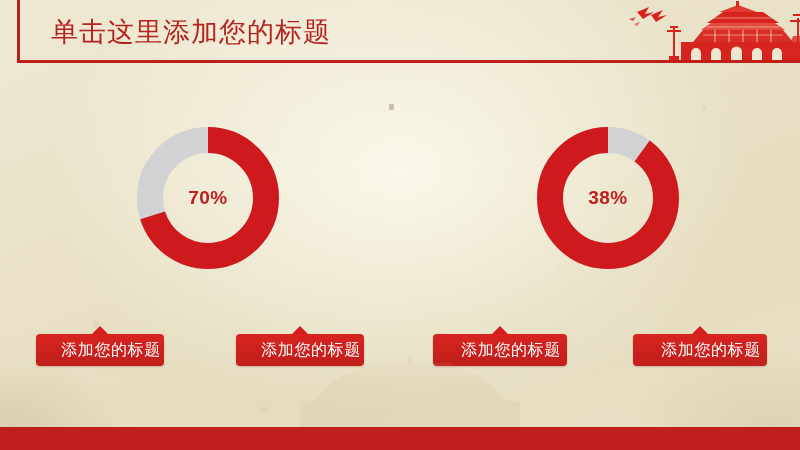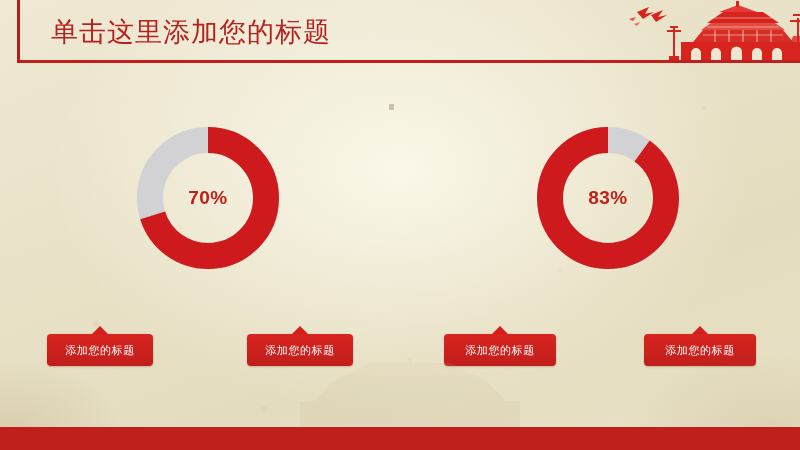--- a/index.html
+++ b/index.html
@@ -147,23 +147,24 @@
     border-right: 9px solid transparent;
     border-bottom: 9px solid #D31F1C;
     margin-bottom: -1px;
   }
   .callout-box {
     width: 106px; height: 32px;
     background: linear-gradient(180deg, #D8241F 0%, #C01E1B 100%);
     border-radius: 4px;
     display:flex; align-items:center; justify-content:center;
     color: #FFFFFF;
-    font-size: 11px;
+    font-size: 16px;
     letter-spacing: 0.6px;
     box-shadow: 0 1px 2px rgba(120,40,30,0.25);
+    padding-left: 22px;
   }
   .callout-wrap.wide .callout-box { width: 112px; }
 </style>
 </head>
 <body>
 
 <div class="slide">
 
   <div class="grain"></div>
   <div class="speck"></div>
@@ -245,21 +246,21 @@
       </div>
     </div>
 
 
     <div class="chart-cell">
       <div class="donut">
         <svg width="148" height="148" viewBox="0 0 148 148">
           <circle cx="74" cy="74" r="58" fill="none" stroke="#D2D2D4" stroke-width="26"></circle>
           <circle cx="74" cy="74" r="58" fill="none" stroke="#CF1A1D" stroke-width="26" stroke-dasharray="328.0 364.4" stroke-dashoffset="-36.4"></circle>
         </svg>
-        <div class="donut-label">83%</div>
+        <div class="donut-label">38%</div>
       </div>
     </div>
 
   </div>
 
 
   <div class="callouts-row">
 
     <div class="callout-wrap">
       <div class="callout-arrow"></div>

